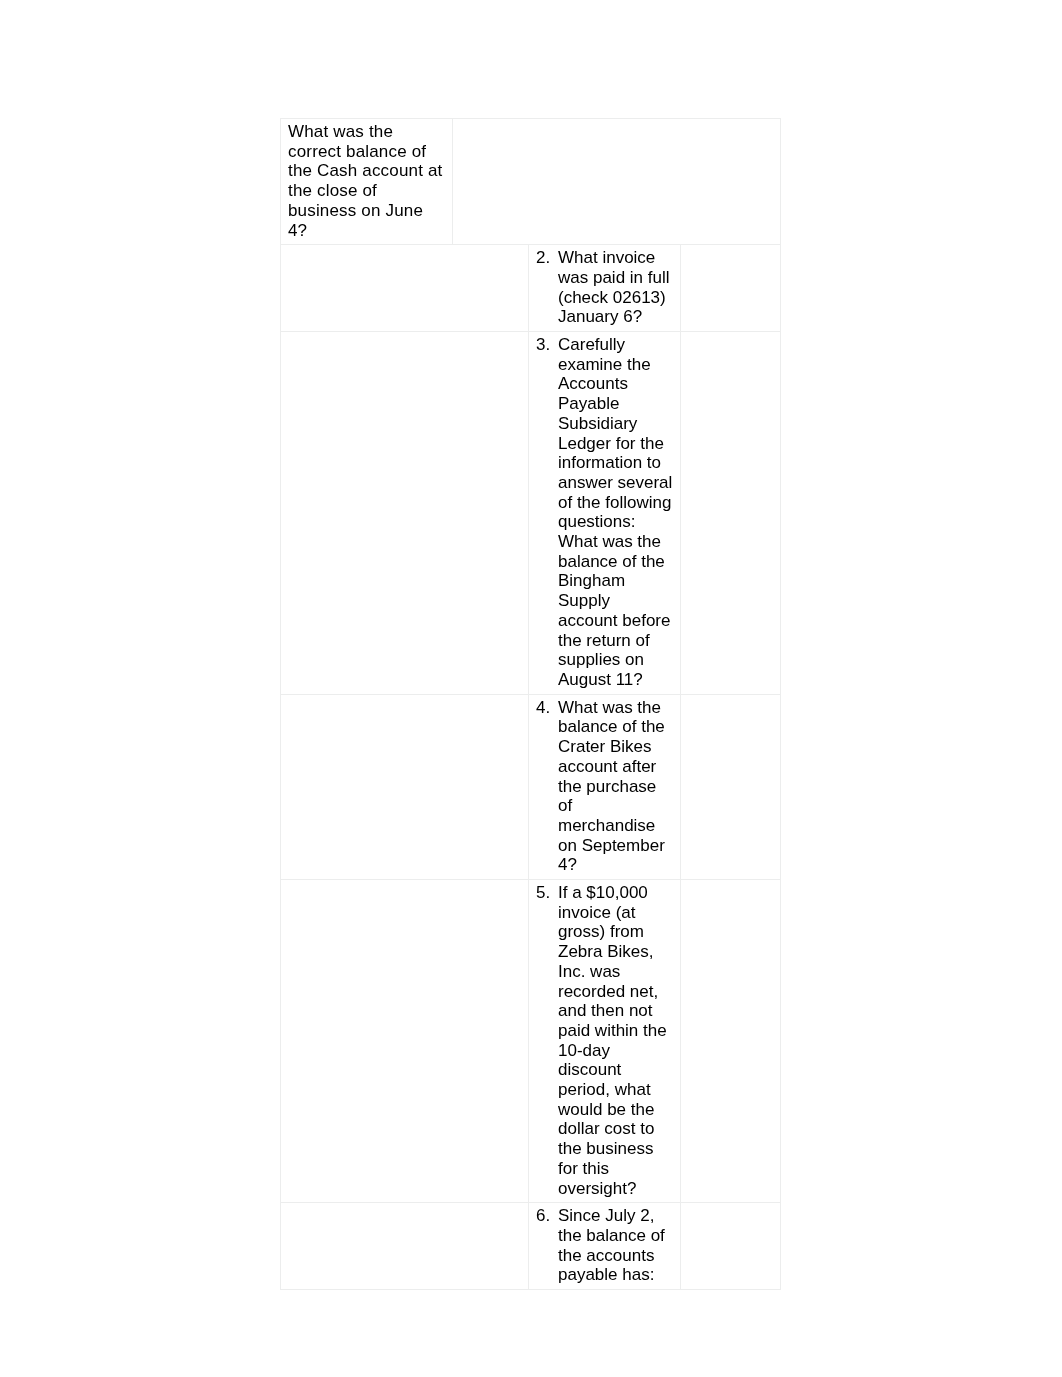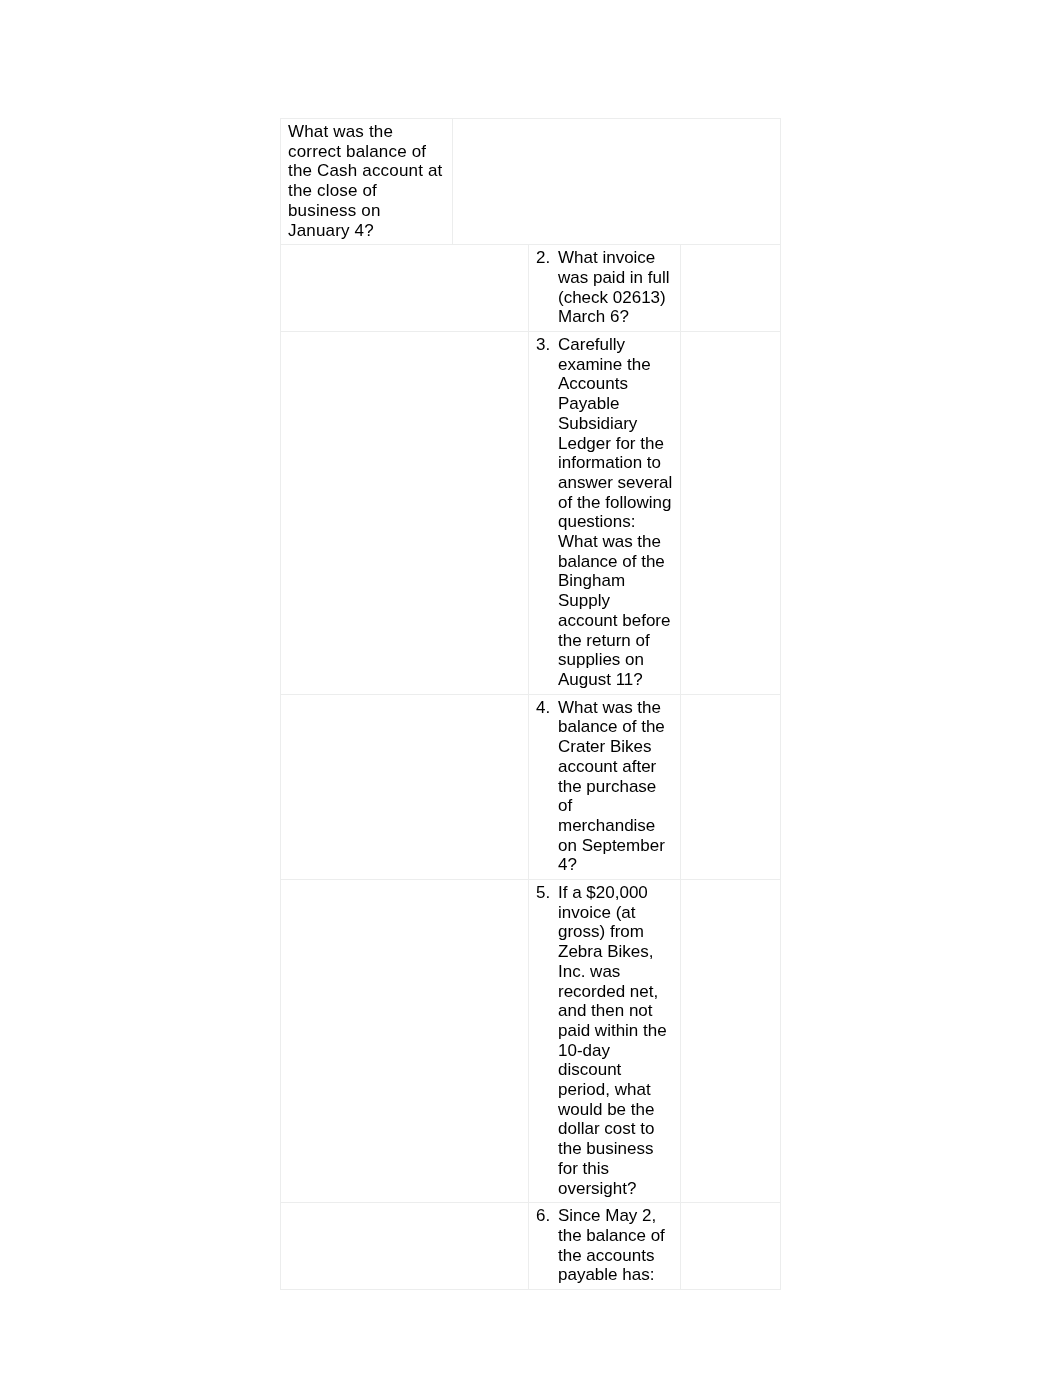--- a/index.html
+++ b/index.html
@@ -90,39 +90,39 @@
       <col class="col-a">
       <col class="col-b">
       <col class="col-c">
       <col class="col-d">
     </colgroup>
     <tbody>
 
       <tr>
         <td colspan="1">
           <div class="cell-pad">
-            <p class="q-text">What was the correct balance of the Cash account at the close of business on January 4?</p>
+            <p class="q-text">What was the correct balance of the Cash account at the close of business on June 4?</p>
           </div>
         </td>
         <td colspan="3">
           <div class="cell-pad empty-cell">
             <span></span>
           </div>
         </td>
       </tr>
 
       <tr>
         <td colspan="2">
           <div class="cell-pad empty-cell">
             <span></span>
           </div>
         </td>
         <td>
           <div class="cell-pad">
-            <p class="num-item"><span class="num">2.</span><span>What invoice was paid in full (check 02613) March 6?</span></p>
+            <p class="num-item"><span class="num">2.</span><span>What invoice was paid in full (check 02613) January 6?</span></p>
           </div>
         </td>
         <td>
           <div class="cell-pad empty-cell">
             <span></span>
           </div>
         </td>
       </tr>
 
       <tr>
@@ -162,39 +162,39 @@
       </tr>
 
       <tr>
         <td colspan="2">
           <div class="cell-pad empty-cell">
             <span></span>
           </div>
         </td>
         <td>
           <div class="cell-pad">
-            <p class="num-item"><span class="num">5.</span><span>If a $20,000 invoice (at gross) from Zebra Bikes, Inc. was recorded net, and then not paid within the 10-day discount period, what would be the dollar cost to the business for this oversight?</span></p>
-          </div>
-        </td>
-        <td>
-          <div class="cell-pad empty-cell">
-            <span></span>
-          </div>
-        </td>
-      </tr>
-
-      <tr>
-        <td colspan="2">
-          <div class="cell-pad empty-cell">
-            <span></span>
-          </div>
-        </td>
-        <td>
-          <div class="cell-pad">
-            <p class="num-item"><span class="num">6.</span><span>Since May 2, the balance of the accounts payable has:</span></p>
+            <p class="num-item"><span class="num">5.</span><span>If a $10,000 invoice (at gross) from Zebra Bikes, Inc. was recorded net, and then not paid within the 10-day discount period, what would be the dollar cost to the business for this oversight?</span></p>
+          </div>
+        </td>
+        <td>
+          <div class="cell-pad empty-cell">
+            <span></span>
+          </div>
+        </td>
+      </tr>
+
+      <tr>
+        <td colspan="2">
+          <div class="cell-pad empty-cell">
+            <span></span>
+          </div>
+        </td>
+        <td>
+          <div class="cell-pad">
+            <p class="num-item"><span class="num">6.</span><span>Since July 2, the balance of the accounts payable has:</span></p>
           </div>
         </td>
         <td>
           <div class="cell-pad empty-cell">
             <span></span>
           </div>
         </td>
       </tr>
 
     </tbody>

